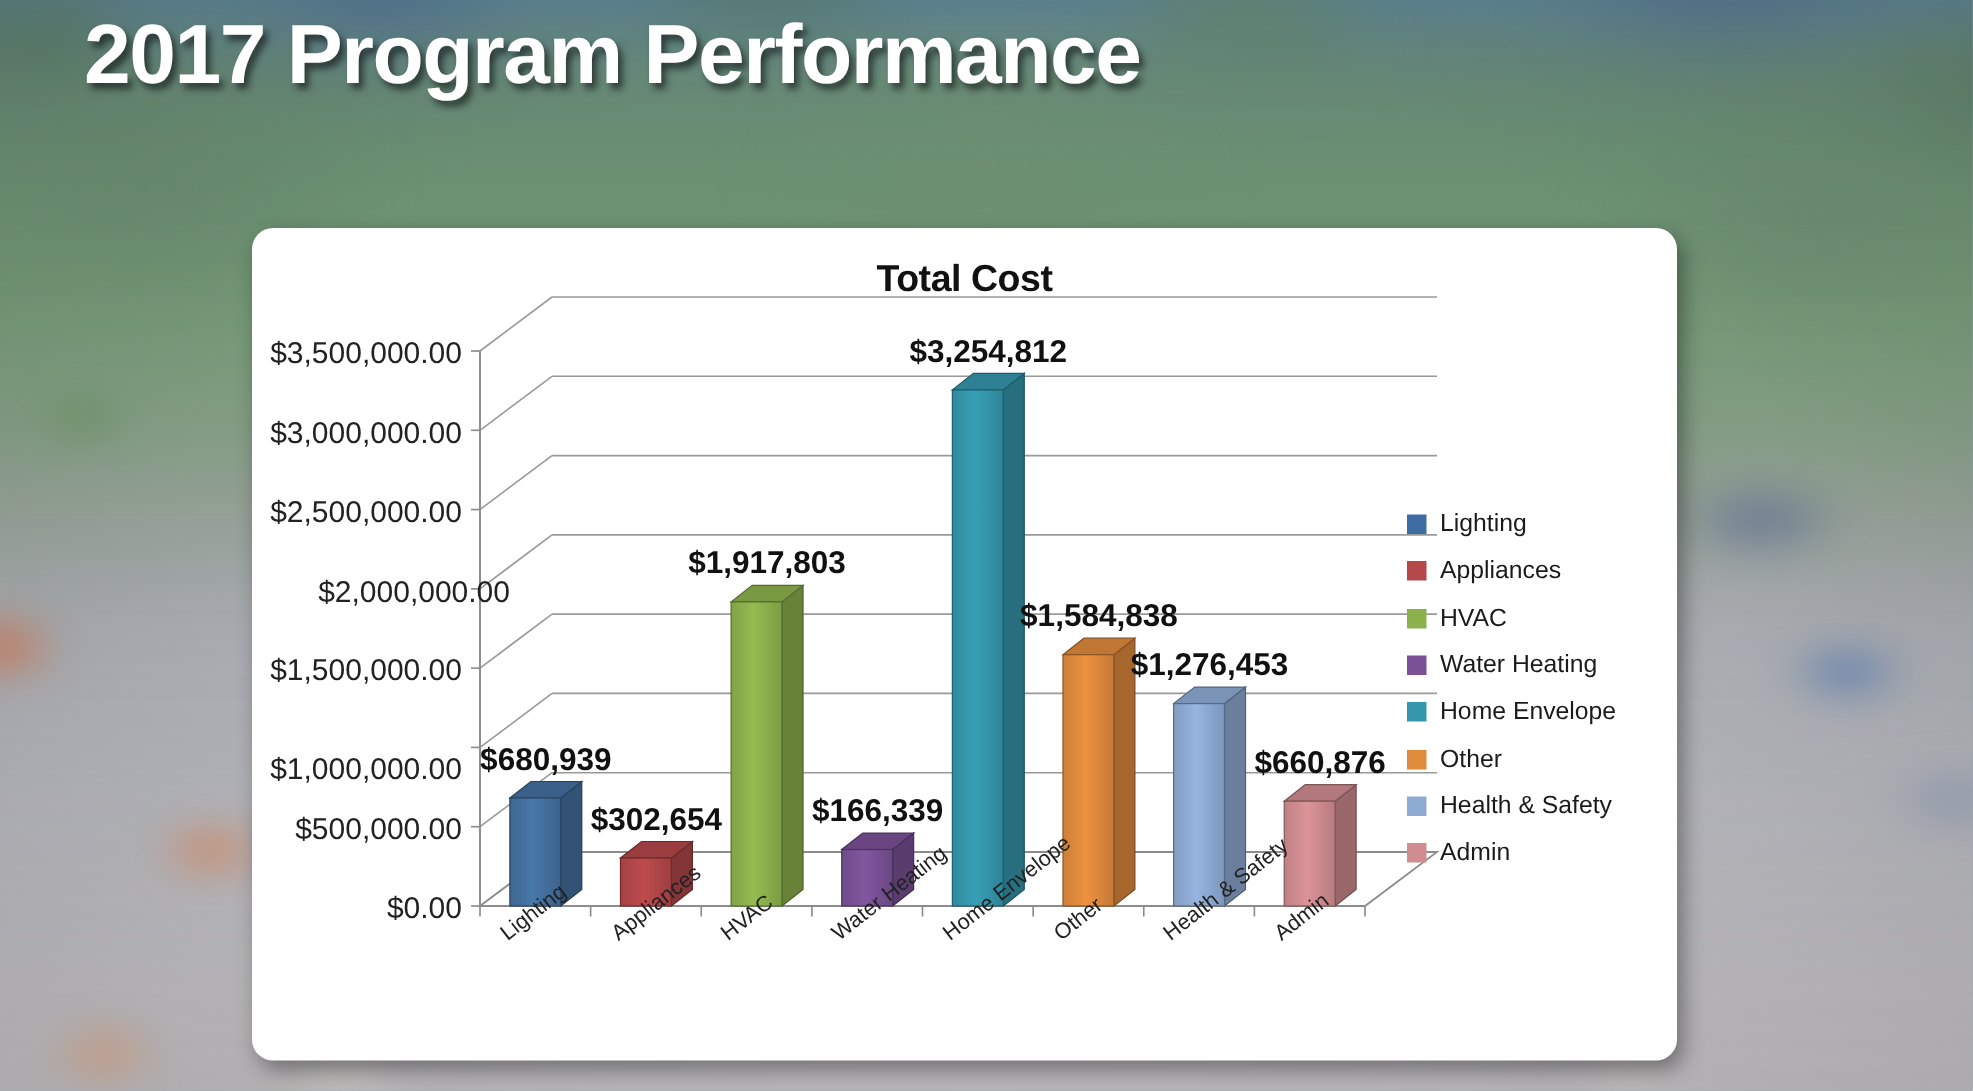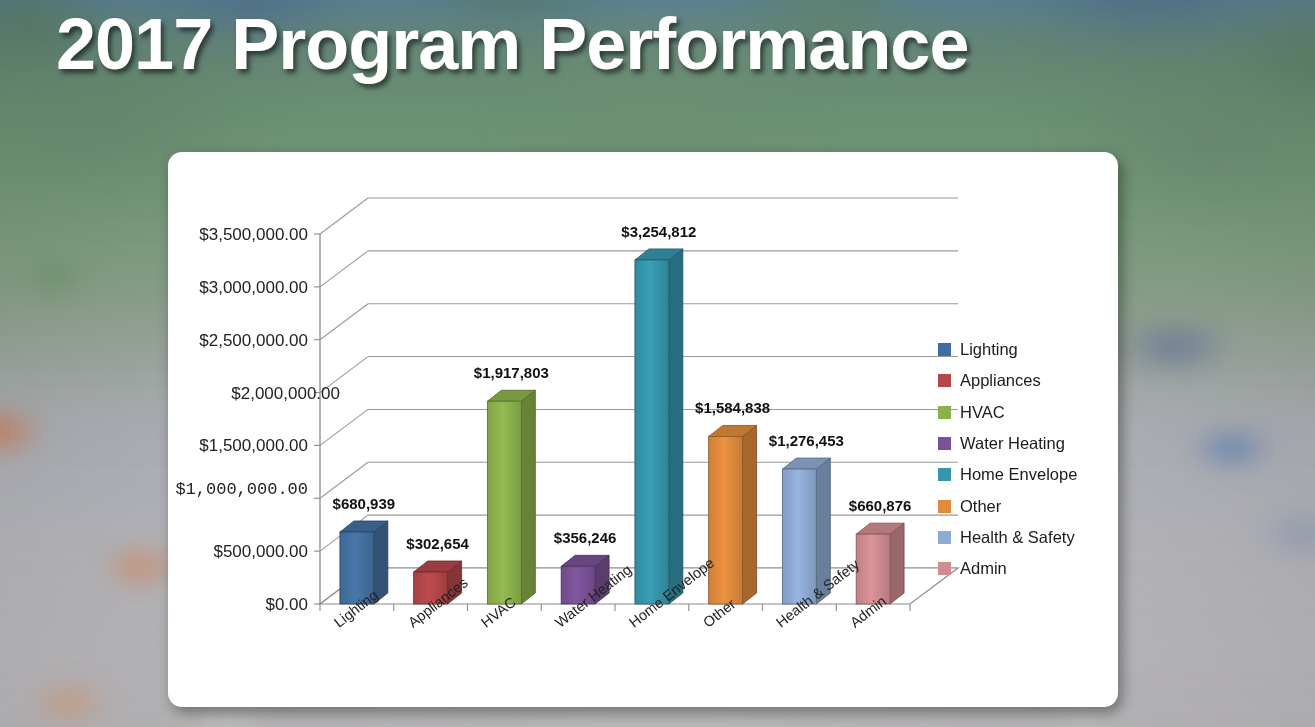--- a/index.html
+++ b/index.html
@@ -59,21 +59,21 @@
       linear-gradient(180deg, rgba(170,176,186,.35), rgba(190,186,186,.5));
     filter:blur(13px);
   }
   .vignette{
     background:radial-gradient(ellipse 90% 80% at 50% 45%, rgba(0,0,0,0) 40%, rgba(0,0,0,.18) 100%);
   }
 
   
   #slide-title{
     position:absolute;left:56px;top:6px;
-    font-size:72px;font-weight:bold;color:#ffffff;
+    font-size:56px;font-weight:bold;color:#ffffff;
     letter-spacing:-1px;line-height:1.08;
     text-shadow:3px 4px 5px rgba(0,0,0,.55);
     white-space:nowrap;
   }
 
   
   #chart-card{
     position:absolute;left:168px;top:152px;width:950px;height:555px;
     background:#ffffff;border-radius:14px;
     box-shadow:4px 6px 14px rgba(0,0,0,.38);
@@ -81,29 +81,29 @@
   #chart-title{
     position:absolute;top:20px;left:0;width:100%;text-align:center;
     font-size:25px;font-weight:bold;color:#111;letter-spacing:-.3px;
   }
 
   
   #plot{position:absolute;left:0;top:0;width:100%;height:100%;}
   #plot svg{position:absolute;left:0;top:0;}
 
   .ytick{
-    position:absolute;text-align:right;font-size:17px;color:#222;
+    position:absolute;text-align:right;font-size:20px;color:#222;
     white-space:nowrap;
   }
   .xtick{
     position:absolute;font-size:14.5px;color:#222;white-space:nowrap;
     transform-origin:left top;transform:rotate(-38deg);
   }
   .dlabel{
-    position:absolute;font-size:15px;font-weight:bold;color:#111;
+    position:absolute;font-size:21px;font-weight:bold;color:#111;
     white-space:nowrap;text-align:center;
   }
 
   
   #legend{position:absolute;left:770px;top:182px;}
   .legend-row{display:flex;align-items:center;height:31.3px;}
   .legend-swatch{width:13px;height:13px;margin-right:9px;flex:none;}
   .legend-label{font-size:16.5px;color:#1b1b1b;white-space:nowrap;}
 </style>
 </head>
@@ -112,20 +112,21 @@
 <div id="bg">
   <div class="layer sky"></div>
   <div class="layer forest"></div>
   <div class="layer town"></div>
   <div class="layer vignette"></div>
 </div>
 
 <div id="slide-title">2017 Program Performance</div>
 
 <div id="chart-card">
+  <div id="chart-title">Total Cost</div>
   <div id="plot">
       <svg width="950" height="555">
         <line x1="200" y1="416" x2="790" y2="416" stroke="#9a9a9a" stroke-width="1.1"></line>
         <line x1="152" y1="452" x2="200" y2="416" stroke="#9a9a9a" stroke-width="1.1"></line>
         <line x1="146" y1="452" x2="152" y2="452" stroke="#8c8c8c" stroke-width="1.1"></line>
         <line x1="200" y1="363.14285714285717" x2="790" y2="363.14285714285717" stroke="#9a9a9a" stroke-width="1.1"></line>
         <line x1="152" y1="399.14285714285717" x2="200" y2="363.14285714285717" stroke="#9a9a9a" stroke-width="1.1"></line>
         <line x1="146" y1="399.14285714285717" x2="152" y2="399.14285714285717" stroke="#8c8c8c" stroke-width="1.1"></line>
         <line x1="200" y1="310.2857142857143" x2="790" y2="310.2857142857143" stroke="#9a9a9a" stroke-width="1.1"></line>
         <line x1="152" y1="346.2857142857143" x2="200" y2="310.2857142857143" stroke="#9a9a9a" stroke-width="1.1"></line>
@@ -252,33 +253,33 @@
           </defs>
           <rect x="688.1625" y="382.1359657142857" width="33.925000000000004" height="69.86403428571428" fill="url(#grad7)" stroke="rgb(129,87,89)" stroke-width="0.8"></rect>
         </g>
       </svg>
       <div class="dlabel" style="left: 125.875px; top: 343.015px; width: 140px;">$680,939</div>
       <div class="xtick" style="left: 162.875px; top: 466px;">Lighting</div>
       <div class="dlabel" style="left: 199.625px; top: 383.005px; width: 140px;">$302,654</div>
       <div class="xtick" style="left: 236.625px; top: 466px;">Appliances</div>
       <div class="dlabel" style="left: 273.375px; top: 212.261px; width: 140px;">$1,917,803</div>
       <div class="xtick" style="left: 310.375px; top: 466px;">HVAC</div>
-      <div class="dlabel" style="left: 347.125px; top: 377.34px; width: 140px;">$356,246</div>
+      <div class="dlabel" style="left: 347.125px; top: 377.34px; width: 140px;">$166,339</div>
       <div class="xtick" style="left: 384.125px; top: 466px;">Water Heating</div>
       <div class="dlabel" style="left: 420.875px; top: 70.9199px; width: 140px;">$3,254,812</div>
       <div class="xtick" style="left: 457.875px; top: 466px;">Home Envelope</div>
       <div class="dlabel" style="left: 494.625px; top: 247.46px; width: 140px;">$1,584,838</div>
       <div class="xtick" style="left: 531.625px; top: 466px;">Other</div>
       <div class="dlabel" style="left: 568.375px; top: 280.061px; width: 140px;">$1,276,453</div>
       <div class="xtick" style="left: 605.375px; top: 466px;">Health &amp; Safety</div>
       <div class="dlabel" style="left: 642.125px; top: 345.136px; width: 140px;">$660,876</div>
       <div class="xtick" style="left: 679.125px; top: 466px;">Admin</div>
       <div class="ytick" style="left: 0px; width: 140px; top: 443px;">$0.00</div>
       <div class="ytick" style="left: 0px; width: 140px; top: 390.143px; text-align: right;">$500,000.00</div>
-      <div class="ytick" style="left: 0px; width: 140px; top: 328px; font-family: Liberation Mono, monospace;">$1,000,000.00</div>
+      <div class="ytick" style="left: 0px; width: 140px; top: 350px;">$1,000,000.00</div>
       <div class="ytick" style="left: 0px; width: 140px; top: 284.429px;">$1,500,000.00</div>
       <div class="ytick" style="left: 0px; width: 140px; top: 231.571px; margin-left: 32px;">$2,000,000.00</div>
       <div class="ytick" style="left: 0px; width: 140px; top: 178.714px;">$2,500,000.00</div>
       <div class="ytick" style="left: 0px; width: 140px; top: 125.857px; text-align: right;">$3,000,000.00</div>
       <div class="ytick" style="left: 0px; width: 140px; top: 73px;">$3,500,000.00</div>
     </div>
   <div id="legend">
       <div class="legend-row">
         <span class="legend-swatch" style="background: rgb(62, 109, 163);"></span>
         <span class="legend-label">Lighting</span>

